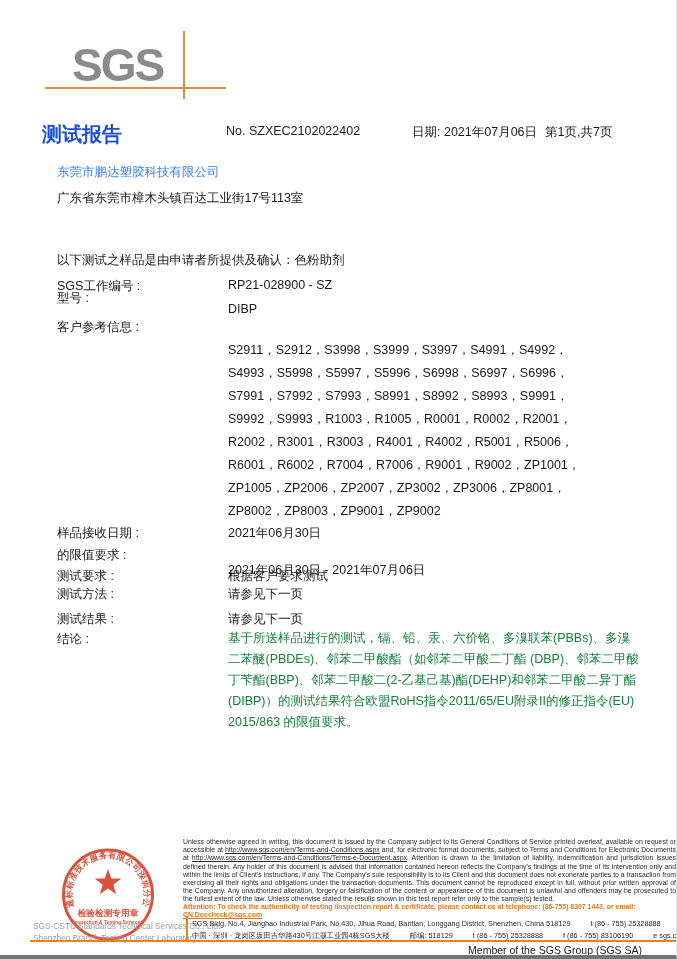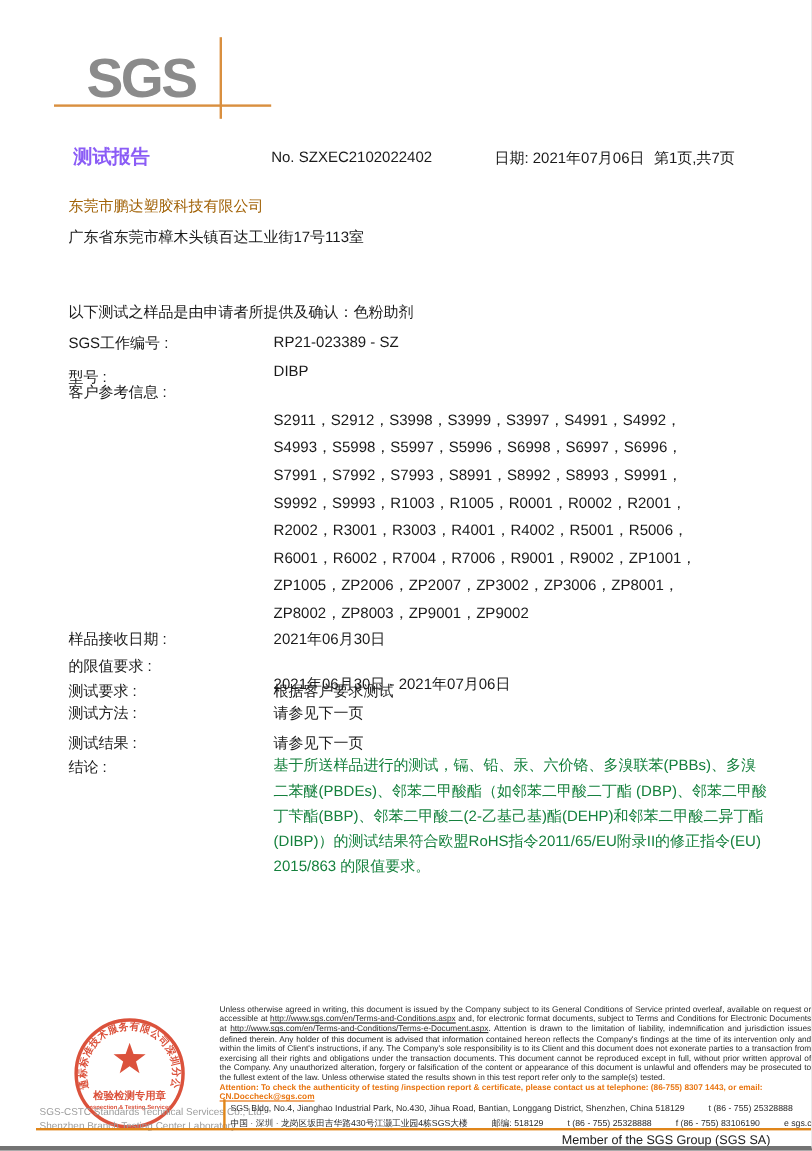--- a/index.html
+++ b/index.html
@@ -11,26 +11,26 @@
   }
   
   .logo-text {
     position:absolute; left:72px; top:38px;
     font-size:46px; font-weight:bold; letter-spacing:-2px; color:#8b8b8b;
     font-family:"Liberation Sans","DejaVu Sans",sans-serif;
   }
   .logo-hline { position:absolute; left:45px; top:87px; width:181px; height:2px; background:#d98f3f; }
   .logo-vline { position:absolute; left:183px; top:31px; width:2px; height:68px; background:#d98f3f; }
   
-  .title { position:absolute; left:61px; top:121px; font-size:16px; font-weight:bold; color:#8b5cf6; }
+  .title { position:absolute; left:42px; top:121px; font-size:20px; font-weight:bold; color:#1d4ed8; }
   .hdr-no   { position:absolute; left:226px; top:124px; font-size:12.5px; color:#1a1a1a; }
   .hdr-date { position:absolute; left:412px; top:124px; font-size:12.5px; color:#1a1a1a; }
   .hdr-page { position:absolute; left:545px; top:124px; font-size:12.5px; color:#1a1a1a; }
   
-  .co-name { position:absolute; left:57px; top:164px; font-size:12.5px; color:#a16207; }
+  .co-name { position:absolute; left:57px; top:164px; font-size:12.5px; color:#3b82f6; }
   .co-addr { position:absolute; left:57px; top:190px; font-size:12.5px; color:#1a1a1a; }
   
   .stmt { position:absolute; left:57px; top:252px; font-size:12.5px; color:#1a1a1a;text-align:right; }
   .flabel { position:absolute; left:57px;  font-size:12.5px; color:#1a1a1a; white-space:nowrap; }
   .fvalue { position:absolute; left:228px; font-size:12.5px; color:#1a1a1a; white-space:nowrap; }
   .fpara  { position:absolute; left:228px; width:414px; font-size:12.5px; line-height:21px;
             color:#15803d; white-space:normal; text-align:left; }
   
   .disclaimer {
     position:absolute; left:183px; top:838px; width:493px;
@@ -66,23 +66,23 @@
   <div class="hdr-no">No. SZXEC2102022402</div>
   <div class="hdr-date">日期: 2021年07月06日</div>
   <div class="hdr-page">第1页,共7页</div>
 
   <div class="co-name">东莞市鹏达塑胶科技有限公司</div>
   <div class="co-addr">广东省东莞市樟木头镇百达工业街17号113室</div>
 
   <div class="stmt">以下测试之样品是由申请者所提供及确认：色粉助剂</div>
 
   <div class="flabel" style="top:278px">SGS工作编号 :</div>
-  <div class="fvalue" style="top:278px">RP21-023389 - SZ</div>
+  <div class="fvalue" style="top:278px">RP21-028900 - SZ</div>
 
-  <div class="flabel" style="top:306px">型号 :</div>
+  <div class="flabel" style="top:290px">型号 :</div>
   <div class="fvalue" style="top:302px">DIBP</div>
 
   <div class="flabel" style="top:319px">客户参考信息 :</div>
   <div class="fvalue" style="top:342px">S2911，S2912，S3998，S3999，S3997，S4991，S4992，</div>
   <div class="fvalue" style="top:365px">S4993，S5998，S5997，S5996，S6998，S6997，S6996，</div>
   <div class="fvalue" style="top:388px">S7991，S7992，S7993，S8991，S8992，S8993，S9991，</div>
   <div class="fvalue" style="top:411px">S9992，S9993，R1003，R1005，R0001，R0002，R2001，</div>
   <div class="fvalue" style="top:434px">R2002，R3001，R3003，R4001，R4002，R5001，R5006，</div>
   <div class="fvalue" style="top:457px">R6001，R6002，R7004，R7006，R9001，R9002，ZP1001，</div>
   <div class="fvalue" style="top:480px">ZP1005，ZP2006，ZP2007，ZP3002，ZP3006，ZP8001，</div>

